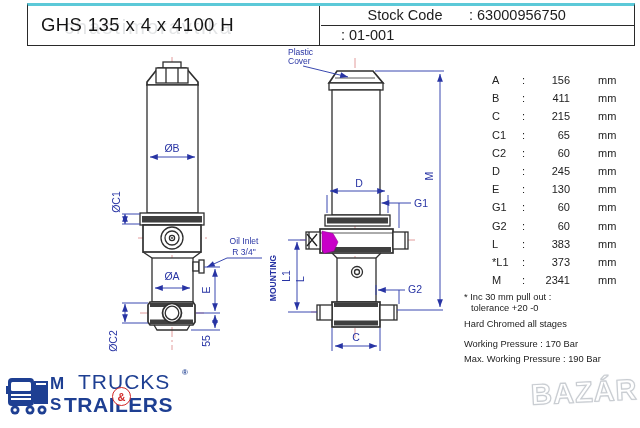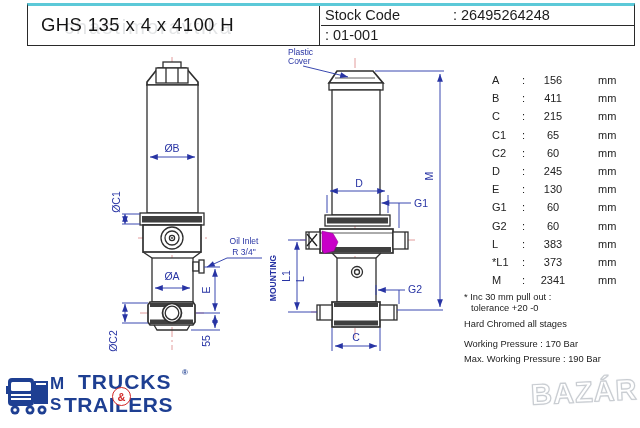--- a/index.html
+++ b/index.html
@@ -6,30 +6,30 @@
   #stage{position:relative;width:640px;height:428px;background:#ffffff;overflow:hidden;
          font-family:"Liberation Sans",sans-serif;color:#1c1c1c;}
   
   #header-box{position:absolute;left:27px;top:3px;width:608px;height:43px;
               border:1.6px solid #2a2a2a;border-top:3.5px solid #5cc9d8;background:#fff;box-sizing:border-box;}
   #title-watermark{position:absolute;left:36px;top:10px;font-size:20px;font-weight:400;
                    color:#9aa0a6;opacity:.28;letter-spacing:2px;white-space:nowrap;}
   #doc-title{position:absolute;left:13px;top:8px;font-size:18.5px;letter-spacing:.4px;color:#141414;white-space:nowrap;}
   #header-vdiv{position:absolute;left:291px;top:0;width:0;height:100%;border-left:1.6px solid #2a2a2a;}
   #header-right{position:absolute;left:293px;top:0;right:0;height:100%;font-size:14.5px;}
-  .hrow{display:flex;align-items:center;height:19px;padding-left:4px;}
+  .hrow{display:flex;align-items:center;height:19px;padding-left:20px;text-align:center;}
   .hrow:first-child{border-bottom:1.3px solid #2a2a2a;height:18.5px;}
   .hlabel{width:128px;flex:none;}
   .hvalue{white-space:nowrap;}
   
   #dims-table{position:absolute;left:492px;top:71px;font-size:11px;color:#222;}
   .drow{display:flex;height:18.2px;align-items:center;}
   .dlabel{width:30px;flex:none;}
   .dcolon{width:14px;flex:none;}
-  .dvalue{width:42px;flex:none;text-align:center;padding-right:8px;box-sizing:border-box;}
+  .dvalue{width:42px;flex:none;text-align:right;padding-right:8px;box-sizing:border-box;}
   .dunit{width:26px;flex:none;padding-left:20px;}
   
   #notes{position:absolute;left:464px;top:292px;width:178px;font-size:9.3px;color:#222;line-height:1.18;}
   #note-pullout2{margin-left:7px;}
   #note-chrome{margin-top:5px;}
   #note-wp{margin-top:9px;}
   #note-mwp{margin-top:4px;}
   
   #drawing{position:absolute;left:0;top:0;width:640px;height:428px;}
   .ln{stroke:#2f2f2f;stroke-width:1.3;fill:none;}
@@ -38,21 +38,21 @@
   .thin{stroke:#2f2f2f;stroke-width:.8;fill:none;}
   .band{fill:#3f3f3f;stroke:none;}
   .cl{stroke:#e29c9c;stroke-width:1;fill:none;stroke-dasharray:10 3 2 3;}
   .dim{stroke:#3a49b0;stroke-width:1;fill:none;}
   .dtxt{fill:#2834a4;font-family:"Liberation Sans",sans-serif;font-size:10.5px;}
   .dtxt-s{fill:#2834a4;font-family:"Liberation Sans",sans-serif;font-size:8.5px;}
   
   #logo{position:absolute;left:6px;top:368px;width:210px;height:58px;color:#1e3f92;}
   #logo-m{position:absolute;left:44px;top:6px;font-size:17px;font-weight:700;}
   #logo-s{position:absolute;left:44px;top:27px;font-size:17px;font-weight:700;}
-  #logo-trucks{position:absolute;left:72px;top:2px;font-size:21px;font-weight:700;letter-spacing:1px;}
+  #logo-trucks{position:absolute;left:72px;top:2px;font-size:21px;font-weight:400;letter-spacing:1px;}
   #logo-trailers{position:absolute;left:58px;top:25px;font-size:21px;font-weight:700;letter-spacing:.5px;}
   #logo-reg{position:absolute;left:176px;top:0px;font-size:8px;font-weight:700;}
   #logo-amp{position:absolute;left:106px;top:19px;width:17px;height:17px;border:1.6px solid #d22828;
             border-radius:50%;background:#fff;color:#d22828;font-size:11px;font-weight:700;
             display:flex;align-items:center;justify-content:center;z-index:2;}
   
   #bazar{position:absolute;left:531px;top:376px;font-size:29px;font-weight:700;
          color:#ffffff;-webkit-text-stroke:1.2px #c9cdd2;text-shadow:0 0 2px #d9dde1;
          transform:rotate(-3deg);letter-spacing:1px;}
 </style>
@@ -61,21 +61,21 @@
 
 <div id="stage">
 
   <div id="header-box">
     <div id="title-watermark">chastimoravtika</div>
     <div id="doc-title">GHS 135 x 4 x 4100 H</div>
     <div id="header-vdiv"></div>
     <div id="header-right">
       <div class="hrow">
         <span class="hlabel">Stock Code</span>
-        <span class="hvalue">: 26495264248</span>
+        <span class="hvalue">: 63000956750</span>
       </div>
       <div class="hrow">
         <span class="hvalue">: 01-001</span>
       </div>
     </div>
   </div>
 
   <svg id="drawing" viewBox="0 0 640 428">
     <defs>
       <marker id="ae" markerWidth="9" markerHeight="7" refX="8.3" refY="3.5" orient="auto" markerUnits="userSpaceOnUse">

